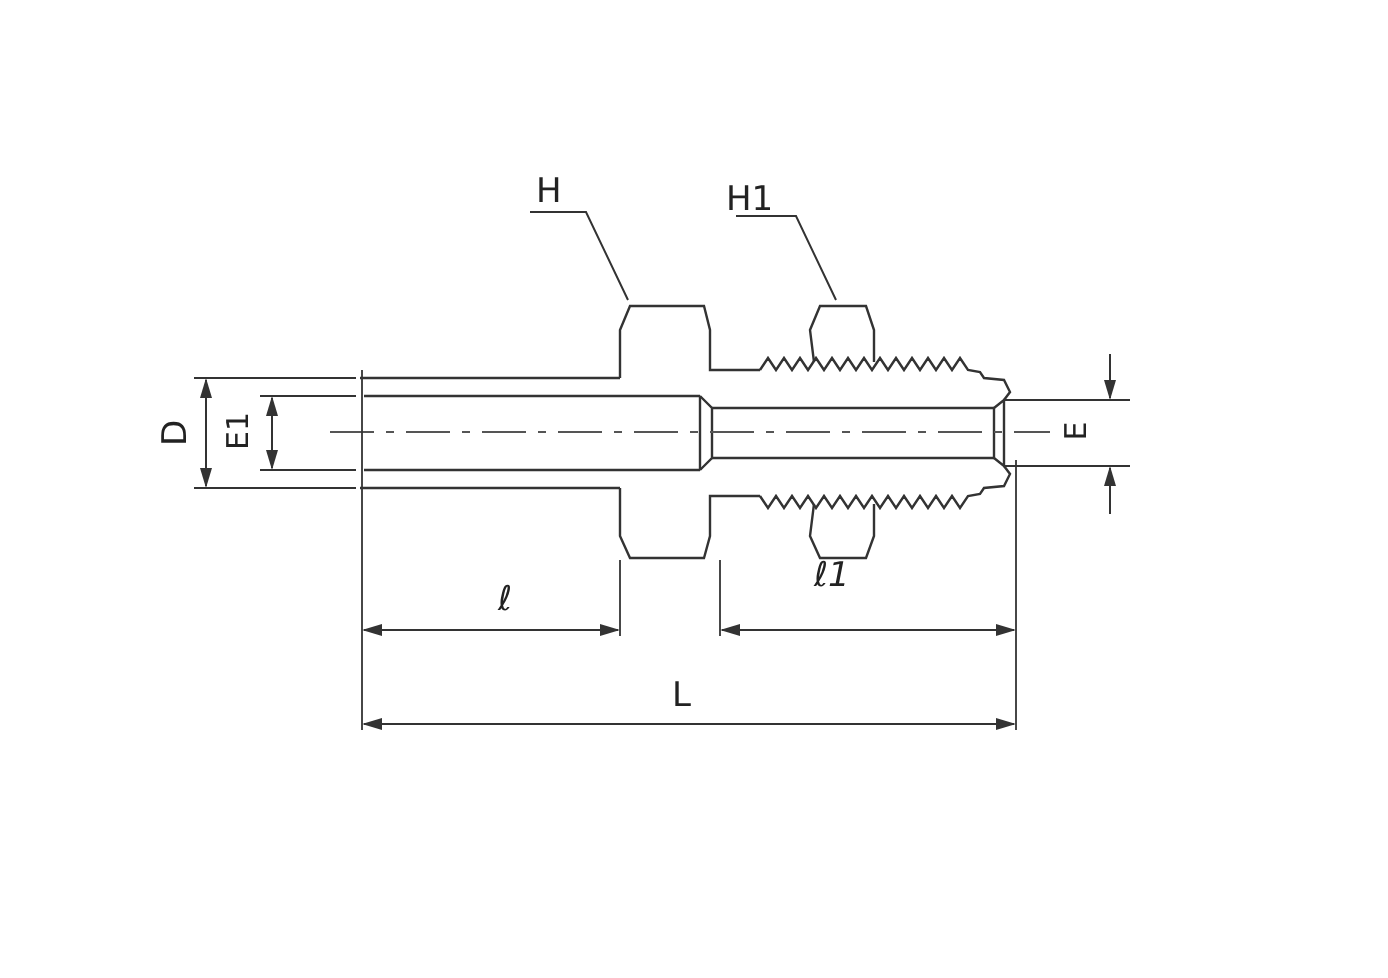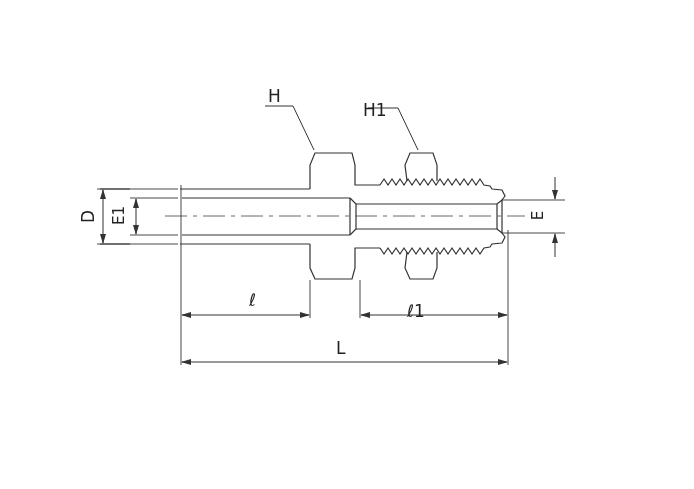--- a/index.html
+++ b/index.html
@@ -83,20 +83,20 @@
 
     <line x1="434" y1="315" x2="361" y2="315" marker-end="url(#arr)"></line>
     <line x1="434" y1="315" x2="507" y2="315" marker-end="url(#arr)"></line>
 
     <line x1="345" y1="362" x2="182" y2="362" marker-end="url(#arr)"></line>
     <line x1="345" y1="362" x2="507" y2="362" marker-end="url(#arr)"></line>
   </g>
 </svg>
 
 <span class="lbl" style="left:268px;top:88px;">H</span>
-<span class="lbl" style="left:363px;top:102px;">H1</span>
+<span class="lbl" style="left:363px;top:92px;">H1</span>
 <span class="lbl rot" style="left:82px;top:208px;">D</span>
 <span class="lbl rot" style="left:110px;top:208px;font-size:15px;">E1</span>
 <span class="lbl rot" style="left:534px;top:208px;font-size:15px;">E</span>
 <span class="lbl" style="left:249px;top:292px;font-style:italic;">ℓ</span>
-<span class="lbl" style="left:407px;top:303px;">ℓ1</span>
+<span class="lbl" style="left:407px;top:280px;font-style:italic;">ℓ1</span>
 <span class="lbl" style="left:336px;top:340px;">L</span>
 </div>
 
 </body></html>

